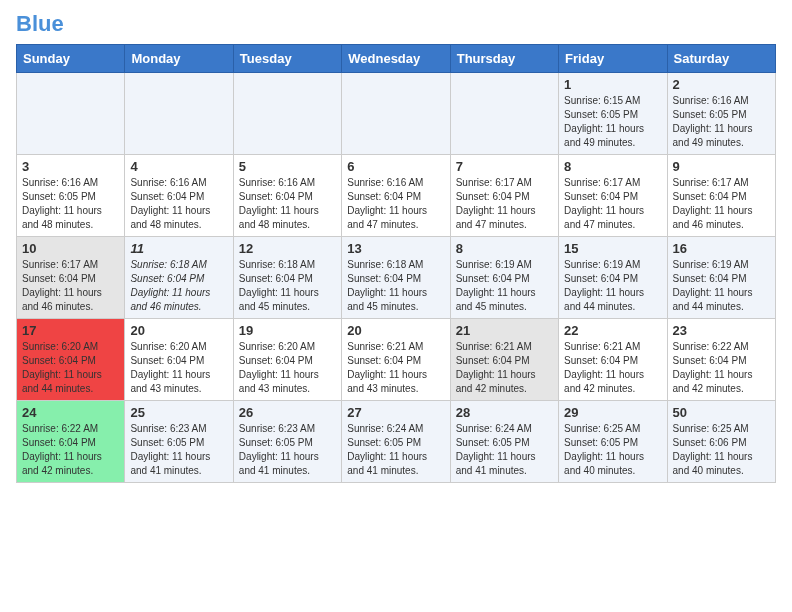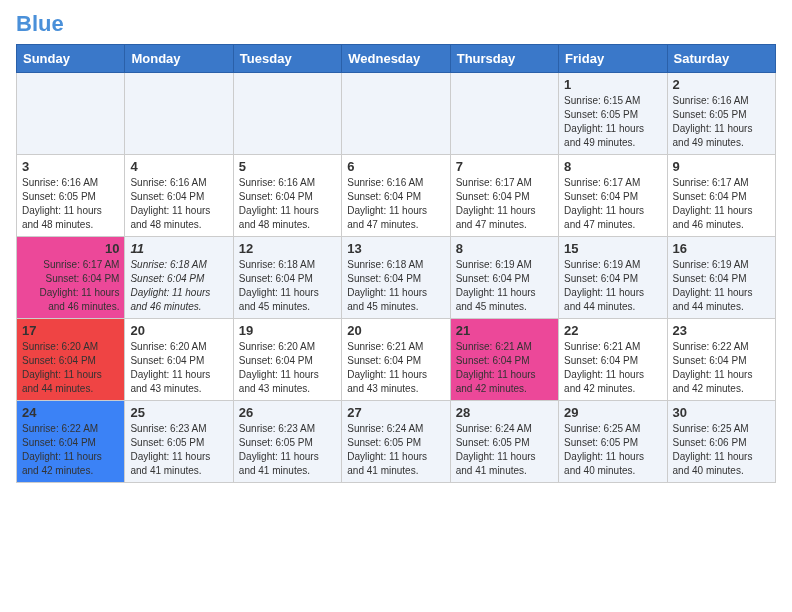--- a/index.html
+++ b/index.html
@@ -164,21 +164,21 @@
 Daylight: 11 hours and 47 minutes.</div>
         </td>
         <td style="background: rgb(255, 255, 255);">
           <span class="day-num">9</span>
           <div class="day-info" style="white-space: pre-line;">Sunrise: 6:17 AM
 Sunset: 6:04 PM
 Daylight: 11 hours and 46 minutes.</div>
         </td>
       </tr>
       <tr>
-        <td style="background: #ec4899; text-align: right;">
+        <td style="background: #e5e5e5;">
           <span class="day-num">10</span>
           <div class="day-info" style="white-space: pre-line;">Sunrise: 6:17 AM
 Sunset: 6:04 PM
 Daylight: 11 hours and 46 minutes.</div>
         </td>
         <td style="background: rgb(240, 244, 250); font-style: italic;">
           <span class="day-num">11</span>
           <div class="day-info" style="white-space: pre-line;">Sunrise: 6:18 AM
 Sunset: 6:04 PM
 Daylight: 11 hours and 46 minutes.</div>
@@ -232,41 +232,41 @@
           <div class="day-info" style="white-space: pre-line;">Sunrise: 6:20 AM
 Sunset: 6:04 PM
 Daylight: 11 hours and 43 minutes.</div>
         </td>
         <td style="background: rgb(255, 255, 255);">
           <span class="day-num">20</span>
           <div class="day-info" style="white-space: pre-line;">Sunrise: 6:21 AM
 Sunset: 6:04 PM
 Daylight: 11 hours and 43 minutes.</div>
         </td>
-        <td style="background: #ec4899;">
+        <td style="background: #e5e5e5;">
           <span class="day-num">21</span>
           <div class="day-info" style="white-space: pre-line;">Sunrise: 6:21 AM
 Sunset: 6:04 PM
 Daylight: 11 hours and 42 minutes.</div>
         </td>
         <td style="background: rgb(255, 255, 255);">
           <span class="day-num">22</span>
           <div class="day-info" style="white-space: pre-line;">Sunrise: 6:21 AM
 Sunset: 6:04 PM
 Daylight: 11 hours and 42 minutes.</div>
         </td>
         <td style="background: rgb(255, 255, 255);">
           <span class="day-num">23</span>
           <div class="day-info" style="white-space: pre-line;">Sunrise: 6:22 AM
 Sunset: 6:04 PM
 Daylight: 11 hours and 42 minutes.</div>
         </td>
       </tr>
       <tr>
-        <td style="background: #3b82f6;">
+        <td style="background: #86efac;">
           <span class="day-num">24</span>
           <div class="day-info" style="white-space: pre-line;">Sunrise: 6:22 AM
 Sunset: 6:04 PM
 Daylight: 11 hours and 42 minutes.</div>
         </td>
         <td style="background: rgb(240, 244, 250);">
           <span class="day-num">25</span>
           <div class="day-info" style="white-space: pre-line;">Sunrise: 6:23 AM
 Sunset: 6:05 PM
 Daylight: 11 hours and 41 minutes.</div>
@@ -289,20 +289,20 @@
 Sunset: 6:05 PM
 Daylight: 11 hours and 41 minutes.</div>
         </td>
         <td style="background: rgb(240, 244, 250);">
           <span class="day-num">29</span>
           <div class="day-info" style="white-space: pre-line;">Sunrise: 6:25 AM
 Sunset: 6:05 PM
 Daylight: 11 hours and 40 minutes.</div>
         </td>
         <td style="background: rgb(240, 244, 250);">
-          <span class="day-num">30</span>
+          <span class="day-num">50</span>
           <div class="day-info" style="white-space: pre-line;">Sunrise: 6:25 AM
 Sunset: 6:06 PM
 Daylight: 11 hours and 40 minutes.</div>
         </td>
       </tr>
     </tbody>
 </table>
 
 </body></html>

